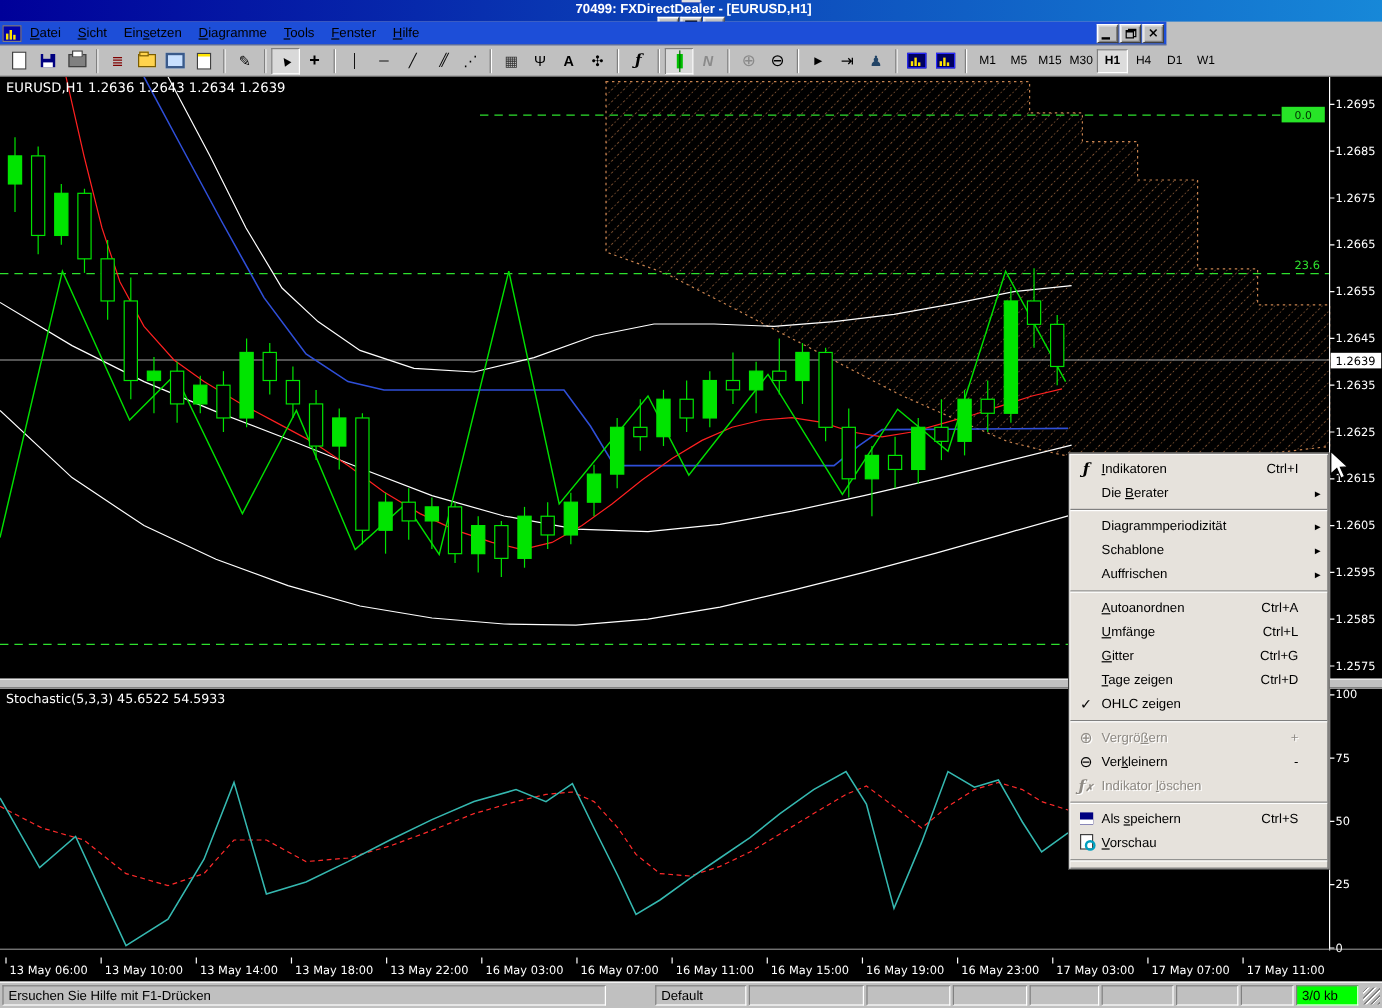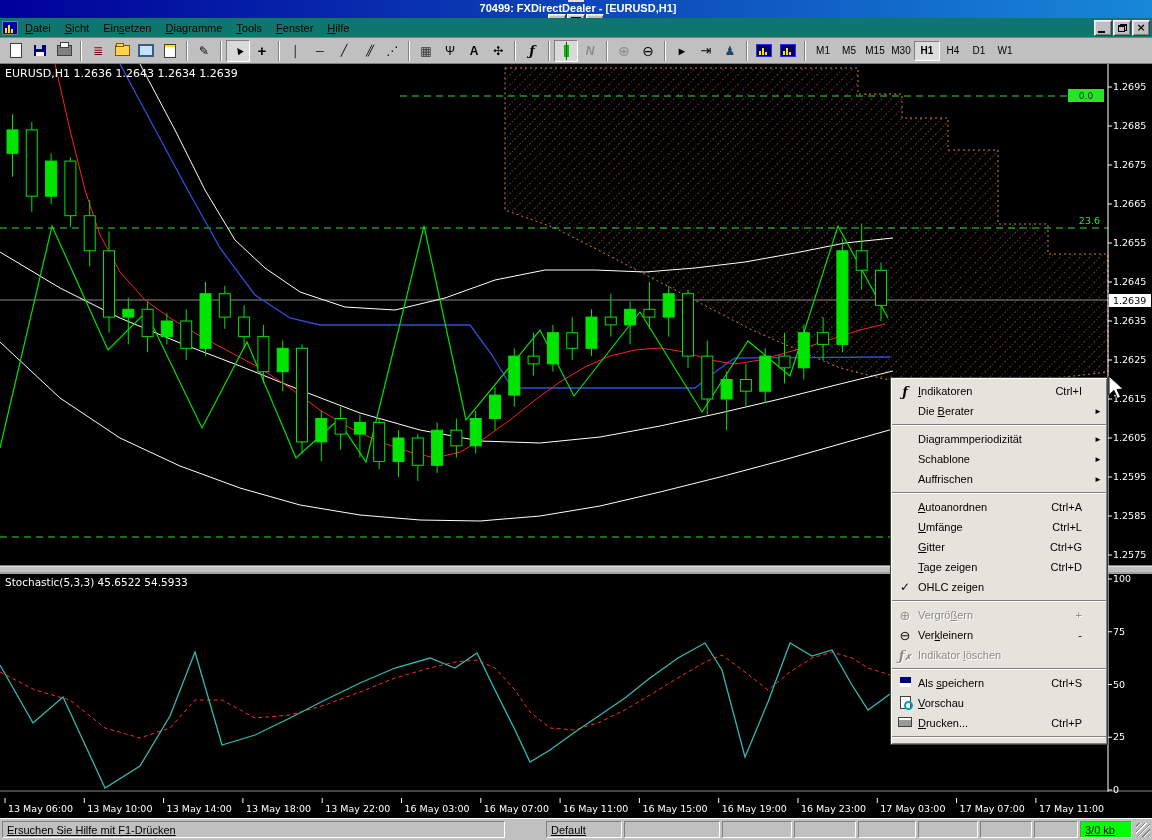--- a/index.html
+++ b/index.html
@@ -15,21 +15,21 @@
   .winbtns{display:flex;gap:1px;}
   .btn3d{width:16px;height:14px;background:#c0c0c0;border:1px solid;border-color:#fff #404040 #404040 #fff;
          box-shadow:inset 1px 1px 0 #dfdfdf,inset -1px -1px 0 #808080;display:flex;align-items:center;justify-content:center;position:relative;}
   .g-min{position:absolute;left:3px;bottom:2px;width:7px;height:2px;background:#000;}
   .g-max{width:8px;height:7px;border:1px solid #000;border-top:2px solid #000;}
   .g-rest{position:relative;width:9px;height:8px;}
   .g-rest b{position:absolute;border:1px solid #000;border-top:2px solid #000;width:5px;height:4px;background:#c0c0c0;}
   .g-rest b:first-child{right:0;top:0}.g-rest b:last-child{left:0;bottom:0}
   .g-x{font-weight:bold;font-size:11px;line-height:10px;font-family:"DejaVu Sans",sans-serif;}
   
-  .menubar{position:absolute;left:0;top:18px;width:1152px;height:20px;background:#0f766e;display:flex;align-items:center;
+  .menubar{position:absolute;left:0;top:18px;width:972px;height:20px;background:#1d4ed8;display:flex;align-items:center;
            border-bottom:1px solid #808080;box-sizing:border-box;padding:0 2px;}
   .menu-item{padding:2px 7px;white-space:nowrap;}
   .menubar .appicon{border-color:#808080;}
   .menubar-spacer{flex:1;}
   
   .toolbar{position:absolute;left:0;top:38px;width:1152px;height:26px;background:#c0c0c0;display:flex;align-items:center;
            border-bottom:1px solid #808080;box-sizing:border-box;padding:0 4px;}
   .tbtn{width:24px;height:22px;display:flex;align-items:center;justify-content:center;border:1px solid #c0c0c0;box-sizing:border-box;}
   .tbtn.pressed{border-color:#808080 #fff #fff #808080;background:#d9d9d9;}
   .tbtn.disabled{color:#8a8a8a;}
@@ -69,21 +69,21 @@
   .msep{height:8px;display:flex;align-items:center;}
   .msep i{display:block;width:100%;height:0;border-top:1px solid #808080;border-bottom:1px solid #fff;}
   .mic-f{font-family:"DejaVu Serif",serif;font-style:italic;font-weight:bold;font-size:13px;}
   .mi-disk{display:inline-block;width:11px;height:10px;background:#000080;box-shadow:inset 0 -4px 0 #fff;}
   .mi-print{display:inline-block;width:12px;height:8px;background:#9a9a9a;border:1px solid #404040;box-shadow:inset 0 2px 0 #fff;}
   .mi-prev{display:inline-block;width:9px;height:11px;background:#fff;border:1px solid #404040;position:relative;}
   .mi-prev:after{content:"";position:absolute;right:-3px;bottom:-2px;width:5px;height:5px;border:2px solid #00a0c0;border-radius:50%;}
   .mi-props{display:inline-block;width:10px;height:11px;background:#fff;border:1px solid #404040;box-shadow:inset 0 2px 0 #ffe400;}
   
   .statusbar{position:absolute;left:0;top:818px;width:1152px;height:22px;background:#c0c0c0;border-top:1px solid #fff;
-             display:flex;align-items:center;padding:1px 2px;box-sizing:border-box;gap:2px;text-decoration:underline;}
+             display:flex;align-items:center;padding:1px 2px;box-sizing:border-box;gap:2px;}
   .spanel{height:17px;border:1px solid;border-color:#808080 #fff #fff #808080;display:flex;align-items:center;padding:0 4px;box-sizing:border-box;white-space:nowrap;overflow:hidden;}
   .sgrip{width:14px;height:14px;margin-left:2px;
          background:repeating-linear-gradient(135deg,#c0c0c0 0 2px,#808080 2px 3px,#fff 3px 4px);}
   .cursor-arrow{position:absolute;left:1104px;top:374px;z-index:60;}
 </style>
 </head>
 <body>
 
 <div class="screen">
 
@@ -546,25 +546,20 @@
       <div class="mrow">
         <span class="mic"><span class="mi-disk"></span></span>
         <span class="mlabel">Als <u>s</u>peichern</span>
         <span class="mshort">Ctrl+S</span>
       </div>
       <div class="mrow">
         <span class="mic"><span class="mi-prev"></span></span>
         <span class="mlabel"><u>V</u>orschau</span>
         <span class="mshort"></span>
       </div>
-      <div class="mrow">
-        <span class="mic"><span class="mi-print"></span></span>
-        <span class="mlabel"><u>D</u>rucken...</span>
-        <span class="mshort">Ctrl+P</span>
-      </div>
       <div class="msep">
         <i></i>
       </div>
     </div>
 
   <svg class="cursor-arrow" width="26" height="28">
     <polygon points="5,2 5,21 10,16.5 13.5,24.5 16.5,23 13,15.5 19,15" fill="#fff" stroke="#000" stroke-width="1"></polygon>
   </svg>
 
   <div class="statusbar" id="statusbar">

